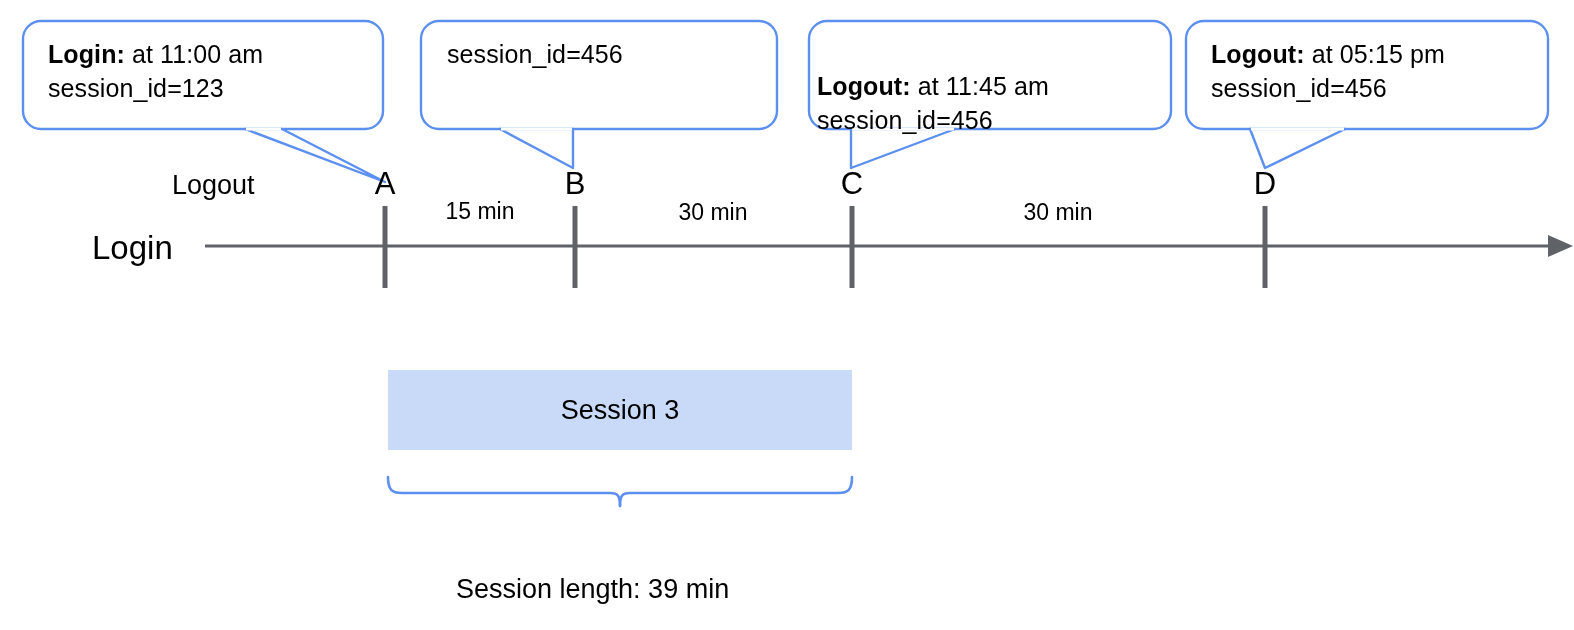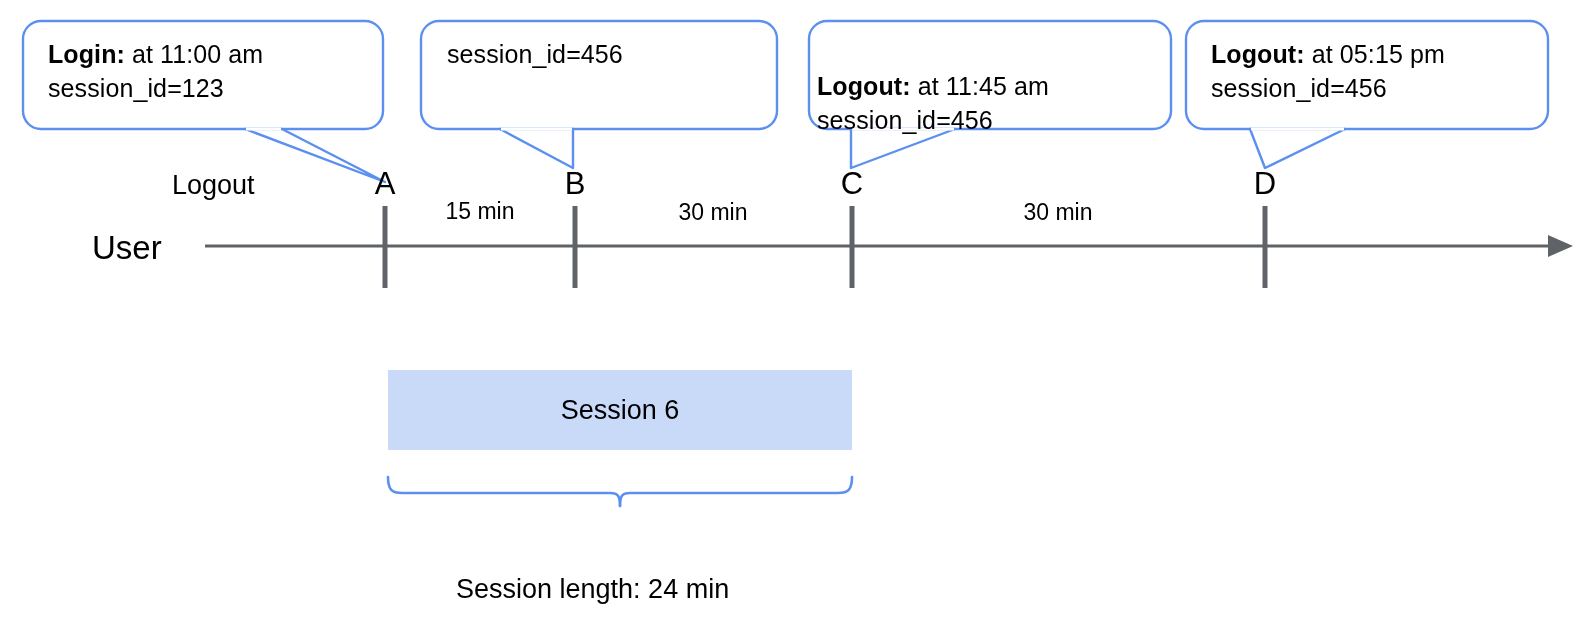--- a/index.html
+++ b/index.html
@@ -172,28 +172,28 @@
   </div>
 
   <div class="callout-text" style="left:1211px; top:37px;">
     <div>
       <span class="lead">Logout:</span><span> at 05:15 pm</span>
     </div>
     <div>session_id=456</div>
   </div>
 
   <div class="row-label events" style="left:172px; top:170px;">Logout</div>
-  <div class="row-label user" style="left:92px; top:229px;">User</div>
+  <div class="row-label user" style="left:92px; top:229px;">Login</div>
 
   <div class="tick-label" style="left:365px; top:168px;">A</div>
   <div class="tick-label" style="left:555px; top:168px;">B</div>
   <div class="tick-label" style="left:832px; top:168px;">C</div>
   <div class="tick-label" style="left:1245px; top:168px;">D</div>
 
   <div class="interval-label" style="left:400px; width:160px; top:200px;">15 min</div>
   <div class="interval-label" style="left:633px; width:160px; top:201px;">30 min</div>
   <div class="interval-label" style="left:978px; width:160px; top:201px;">30 min</div>
 
-  <div class="session-label" style="left:388px; width:464px; top:397px;">Session 6</div>
+  <div class="session-label" style="left:388px; width:464px; top:397px;">Session 3</div>
 
-  <div class="caption-label" style="left:456px; top:576px;">Session length: 24 min</div>
+  <div class="caption-label" style="left:456px; top:576px;">Session length: 39 min</div>
 
 </div>
 
 </body></html>

